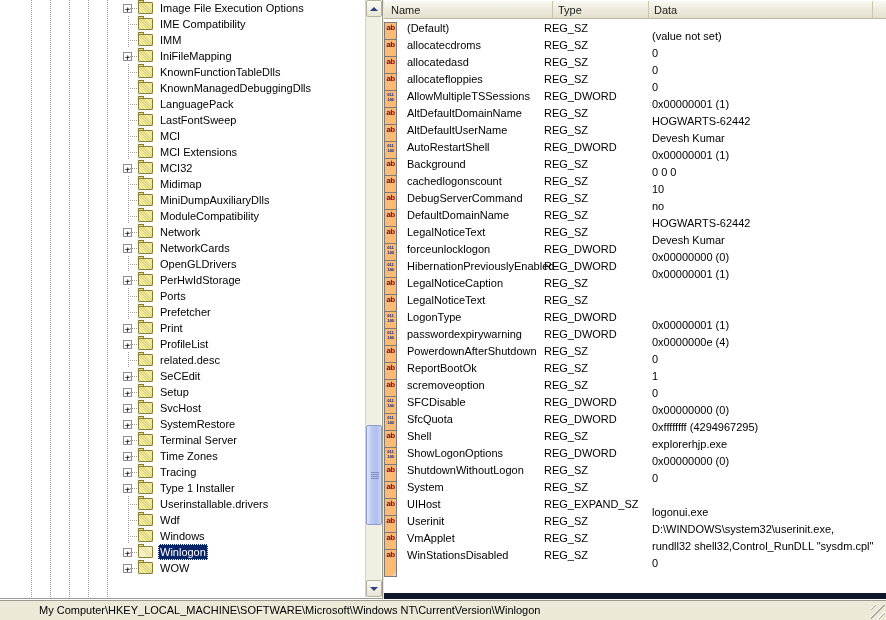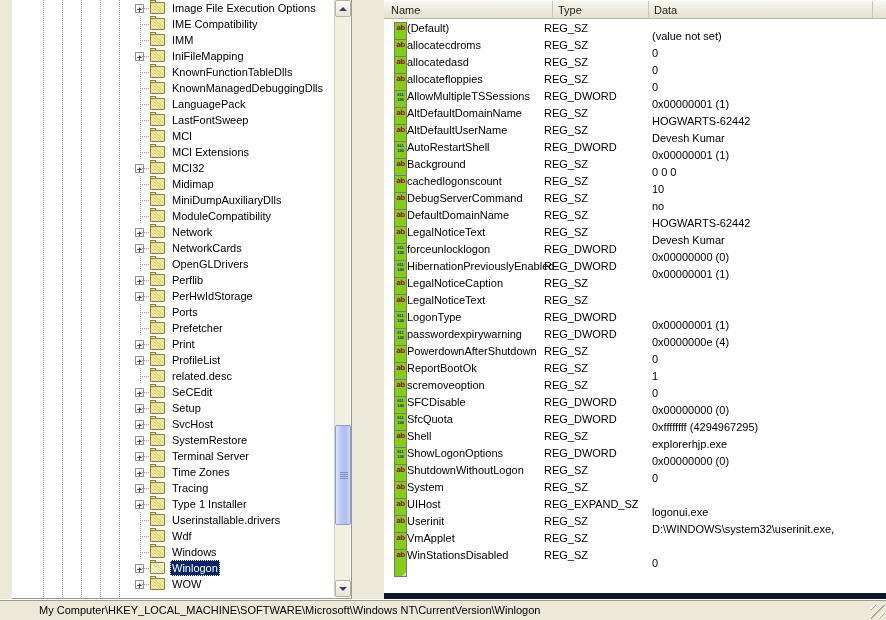--- a/index.html
+++ b/index.html
@@ -17,22 +17,22 @@
   #app {
     position: relative;
     width: 886px;
     height: 620px;
     background: #ece9d8;
   }
 
   
   #tree-pane {
     position: absolute;
-    left: 12px; top: 0;
-    width: 340px; height: 599px;
+    left: 0; top: 0;
+    width: 383px; height: 599px;
     background: #ffffff;
     border-right: 1px solid #9c9a8e;
     border-bottom: 1px solid #9c9a8e;
     overflow: hidden;
   }
   #tree-scrollport {
     position: absolute;
     left: 0; top: 0;
     width: 366px; height: 597px;
     overflow: hidden;
@@ -218,23 +218,23 @@
     position: absolute;
     left: 0; top: 20px; right: 0;
   }
   .vrow {
     position: relative;
     height: 17px;
     white-space: nowrap;
   }
   .vicon {
     position: absolute;
-    left: 10px; top: 2px;
+    left: 0; top: 2px;
     width: 13px; height: 28px;
-    background: #84cc16;
+    background: #fdba74;
     border: 1px solid #7a7a7a;
     overflow: hidden;
   }
   .vicon .fold {
     position: absolute;
     right: 0; bottom: 0;
     width: 0; height: 0;
     border-left: 4px solid transparent;
     border-bottom: 4px solid #d8d8d8;
   }
@@ -487,30 +487,20 @@
           </div>
           <div class="trow">
             <span class="stem"></span>
             <span class="elbow"></span>
             <span class="folder">
               <span class="tab"></span>
               <span class="back"></span>
               <span class="face"></span>
             </span>
             <span class="tlabel">OpenGLDrivers</span>
-          </div>
-          <div class="trow haskids">
-            <span class="expander"></span>
-            <span class="elbow"></span>
-            <span class="folder">
-              <span class="tab"></span>
-              <span class="back"></span>
-              <span class="face"></span>
-            </span>
-            <span class="tlabel">Perflib</span>
           </div>
           <div class="trow haskids">
             <span class="expander"></span>
             <span class="elbow"></span>
             <span class="folder">
               <span class="tab"></span>
               <span class="back"></span>
               <span class="face"></span>
             </span>
             <span class="tlabel">PerHwIdStorage</span>
@@ -1016,20 +1006,21 @@
           <span class="vtype">REG_SZ</span>
           <span class="vdata">D:\WINDOWS\system32\userinit.exe,</span>
         </div>
         <div class="vrow">
           <span class="vicon sz">
             <span class="glyph">ab</span>
             <span class="fold"></span>
           </span>
           <span class="vname">VmApplet</span>
           <span class="vtype">REG_SZ</span>
+          <span class="vdata">rundll32 shell32,Control_RunDLL "sysdm.cpl"</span>
         </div>
         <div class="vrow">
           <span class="vicon sz">
             <span class="glyph">ab</span>
             <span class="fold"></span>
           </span>
           <span class="vname">WinStationsDisabled</span>
           <span class="vtype">REG_SZ</span>
           <span class="vdata">0</span>
         </div>

